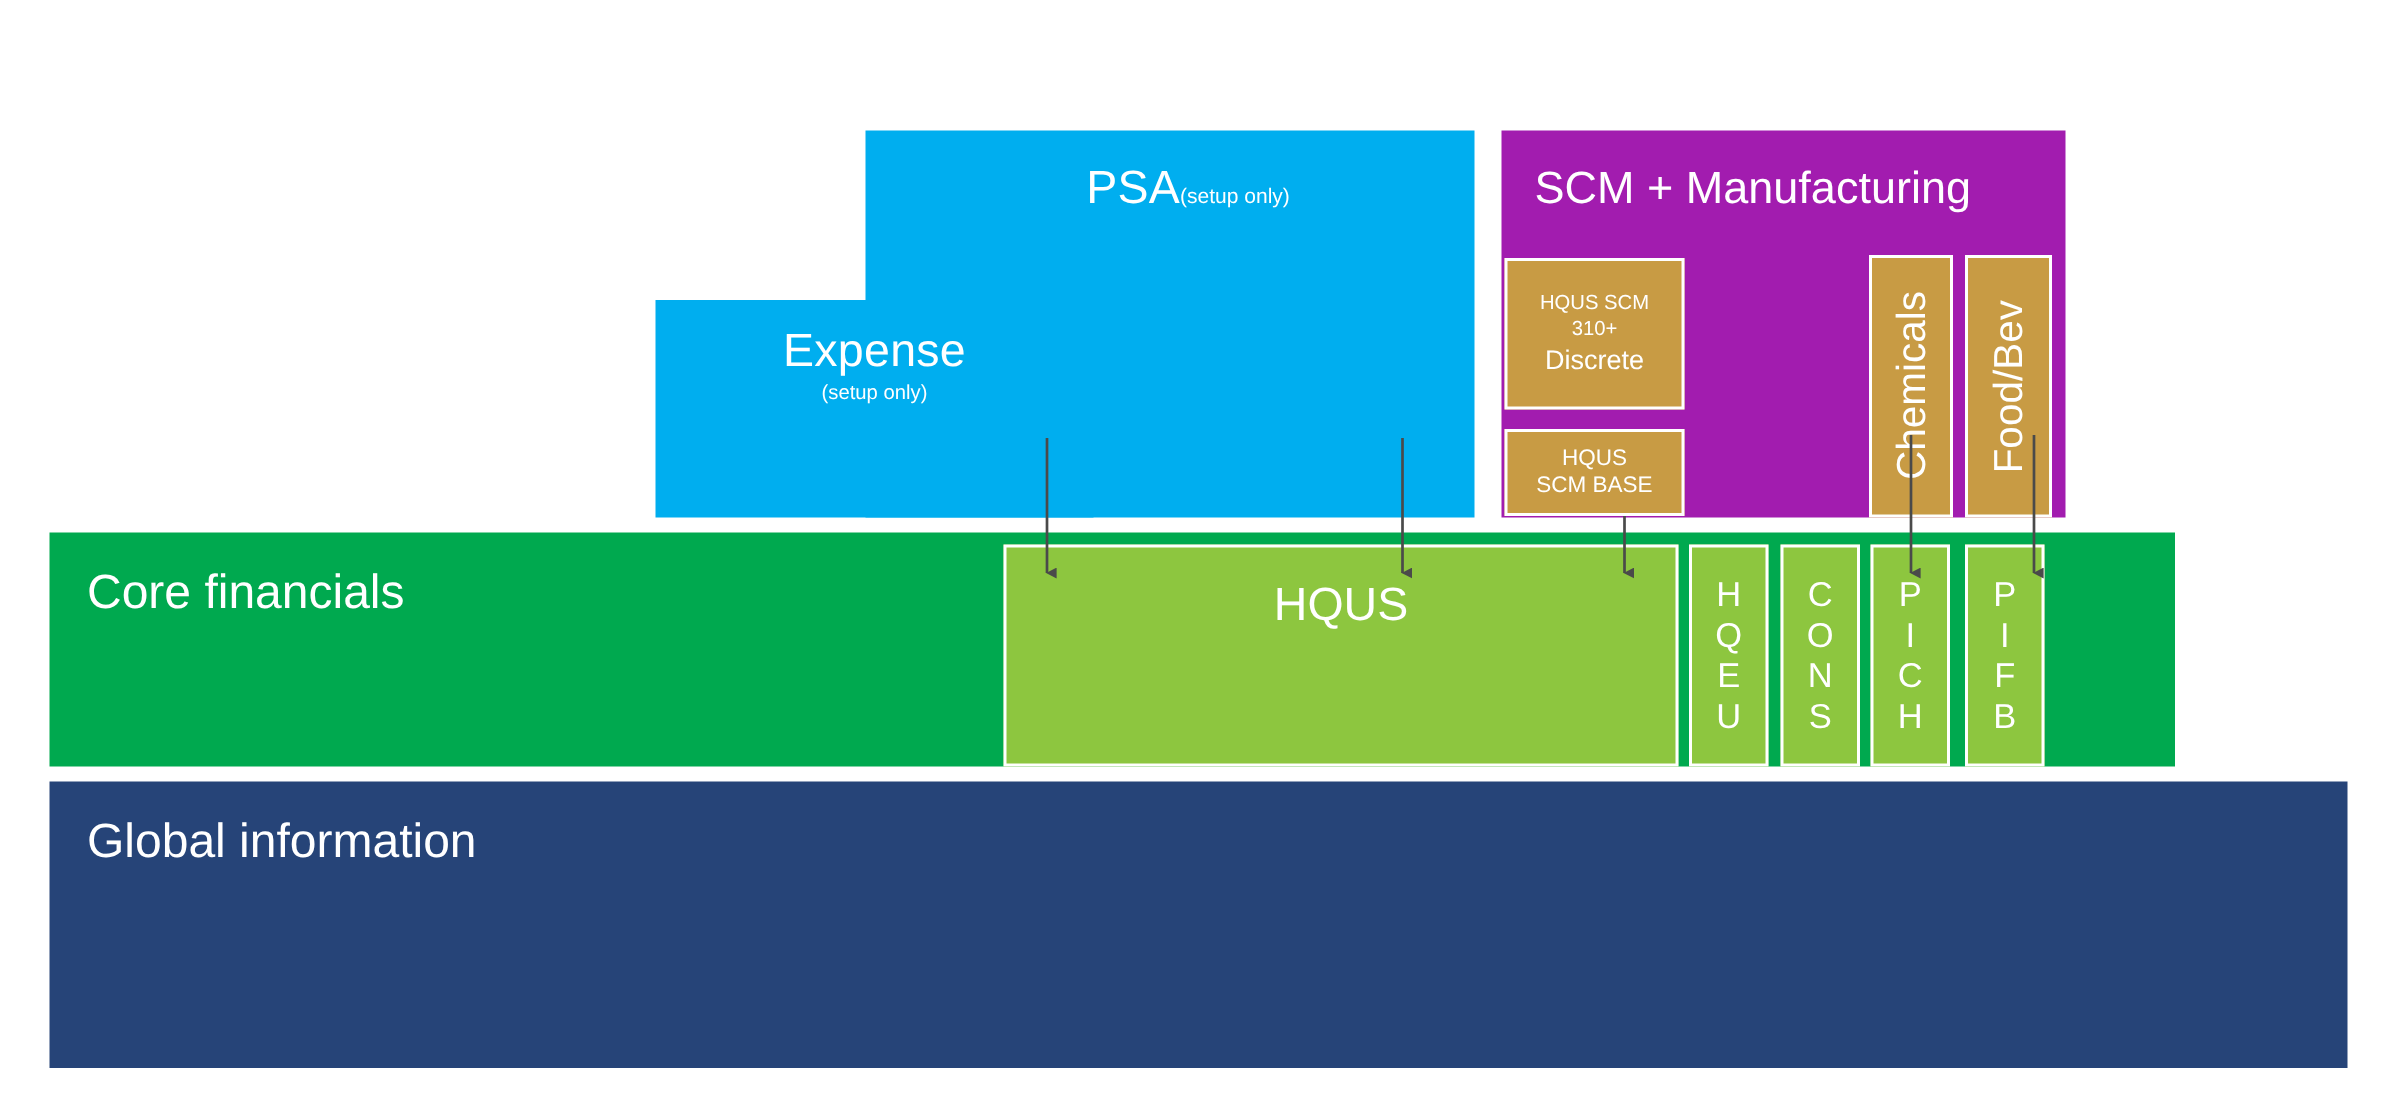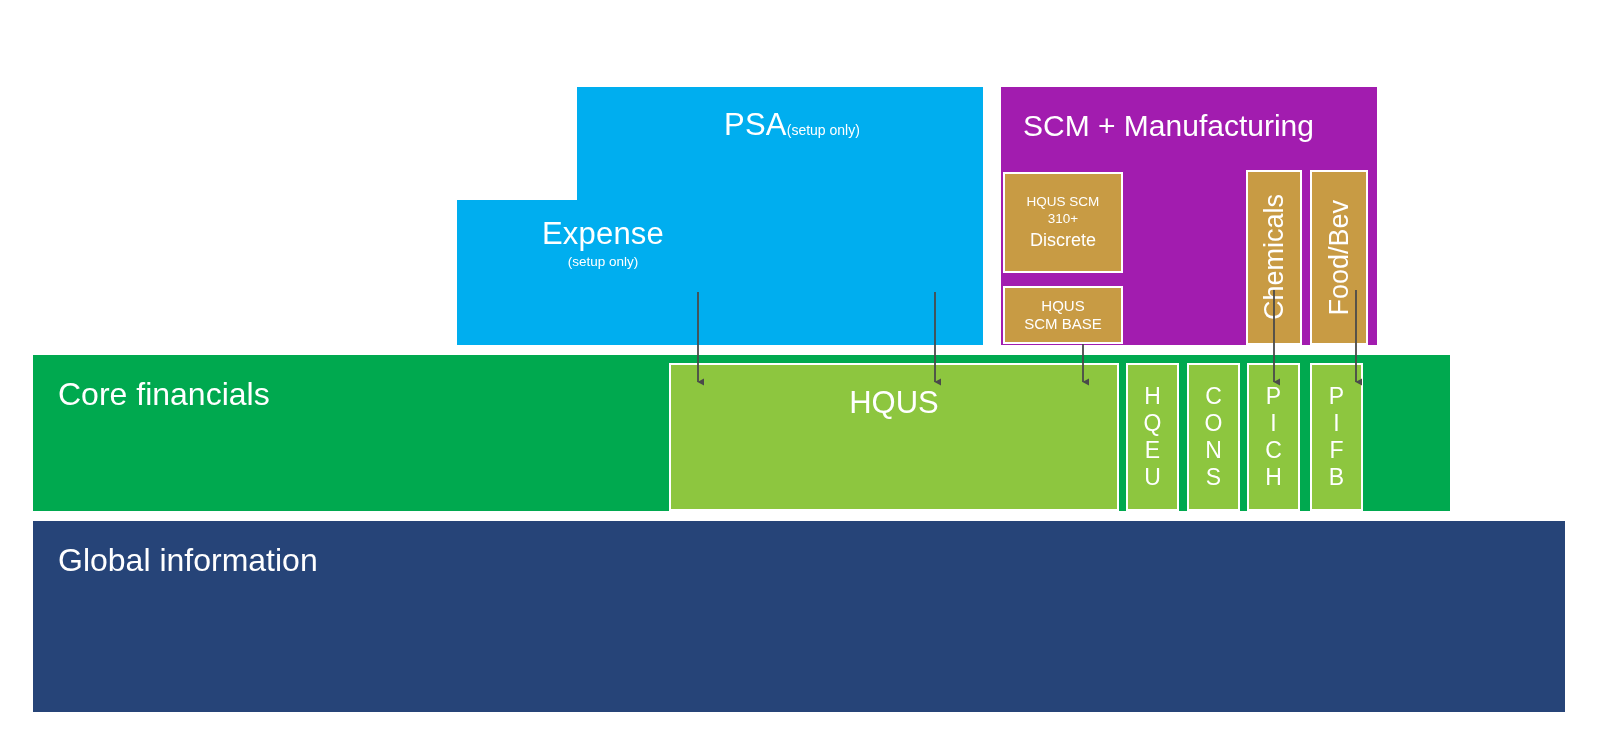--- a/index.html
+++ b/index.html
@@ -45,21 +45,20 @@
     text-align: center;
     white-space: nowrap;
     margin-left: 24px;
   }
   #expense-box {
     left: 437px;
     top: 200px;
     width: 292px;
     height: 145px;
     text-align: center;
-    margin-left: 20px;
   }
   #expense-label-wrap {
     position: absolute;
     left: 0;
     right: 0;
     top: 18px;
     text-align: center;
   }
   .title-lg {
     font-size: 31px;

